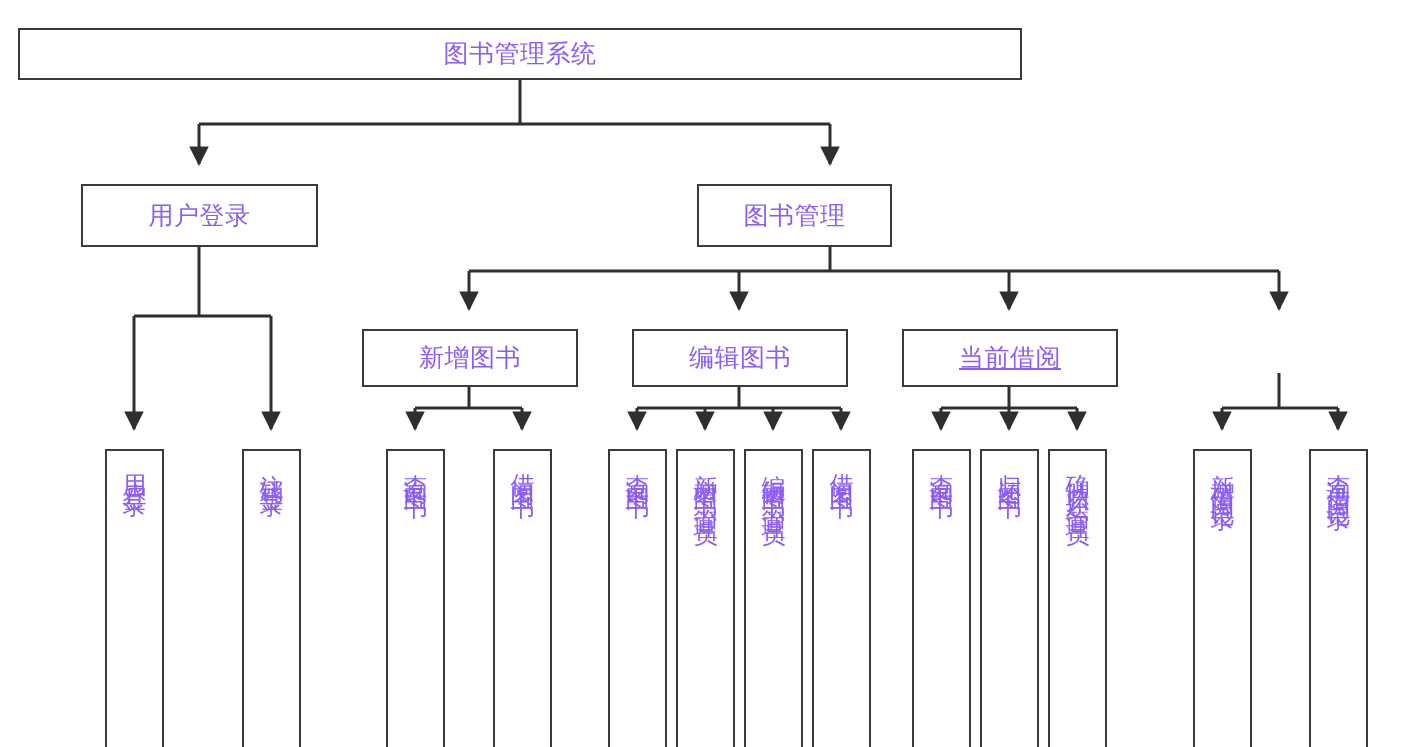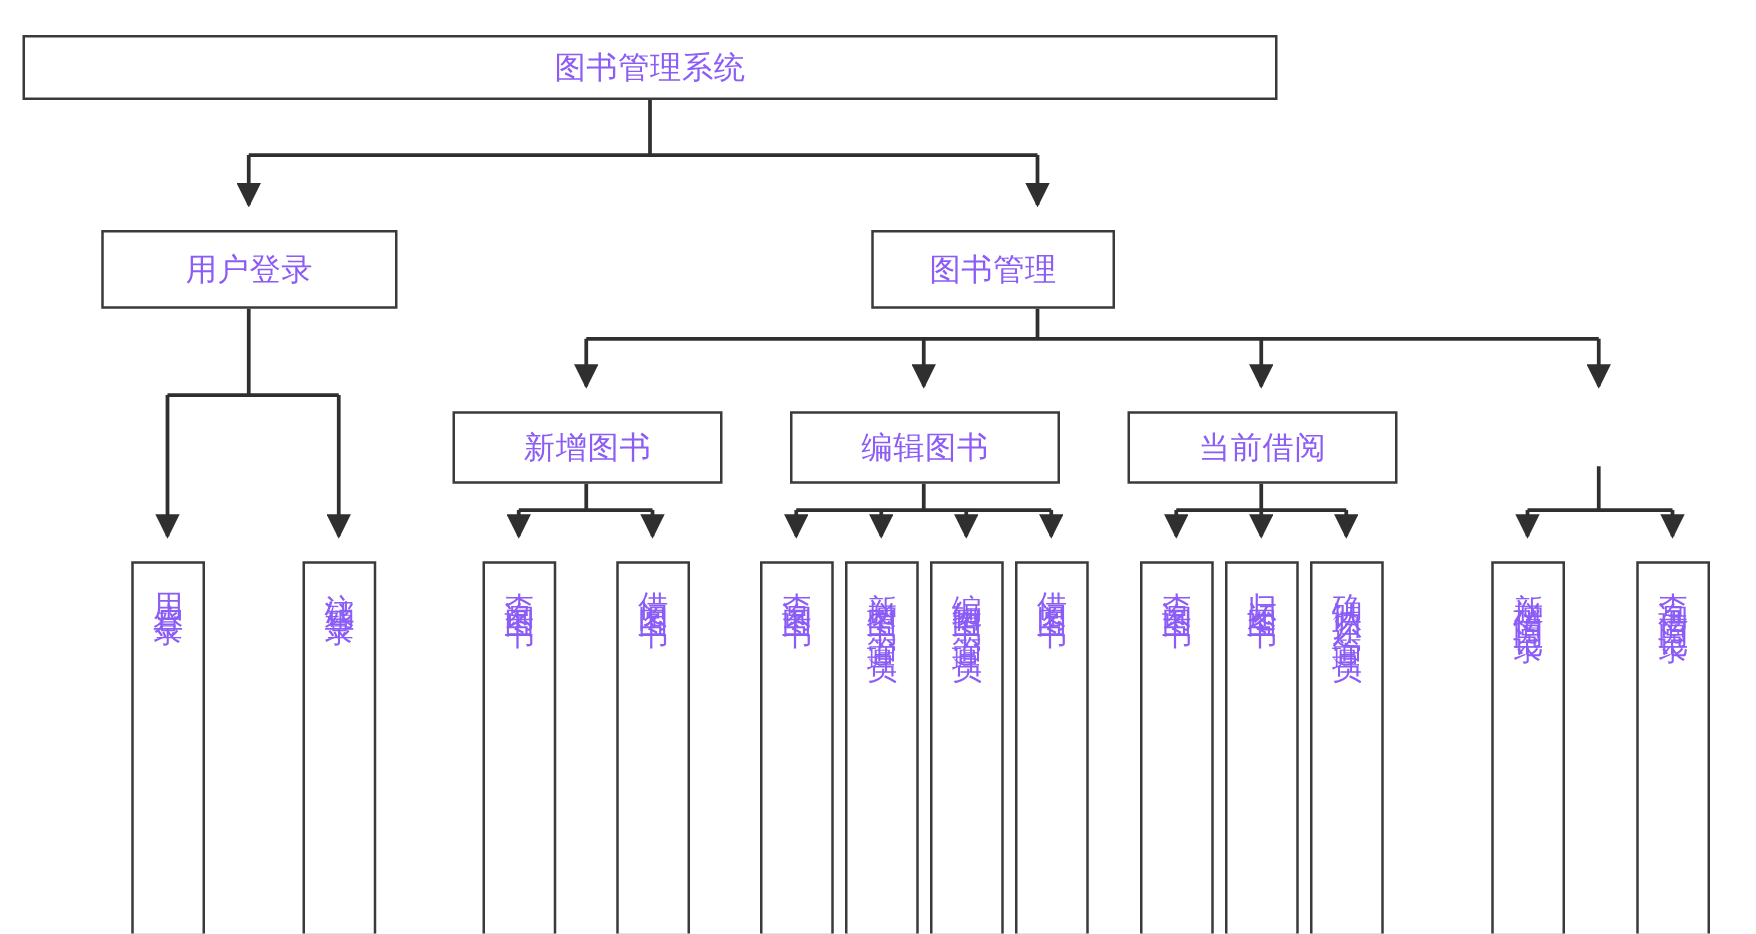--- a/index.html
+++ b/index.html
@@ -143,21 +143,21 @@
   <div class="node horiz" style="left:697px; top:170px; width:195px; height:63px;">
     <span class="lbl">图书管理</span>
   </div>
 
   <div class="node horiz" style="left:362px; top:315px; width:216px; height:58px;">
     <span class="lbl">新增图书</span>
   </div>
   <div class="node horiz" style="left:632px; top:315px; width:216px; height:58px;">
     <span class="lbl">编辑图书</span>
   </div>
-  <div class="node horiz" style="left:902px; top:315px; width:216px; height:58px;">
+  <div class="node horiz" style="left:902px; top:315px; width:216px; height:58px;text-decoration:underline;">
     <span class="lbl">当前借阅</span>
   </div>
 
   <div class="node vert" style="left:105px; top:435px; width:59px; height:300px;">
     <span class="lbl">用户登录</span>
   </div>
   <div class="node vert" style="left:242px; top:435px; width:59px; height:300px;">
     <span class="lbl">注销登录</span>
   </div>
 

